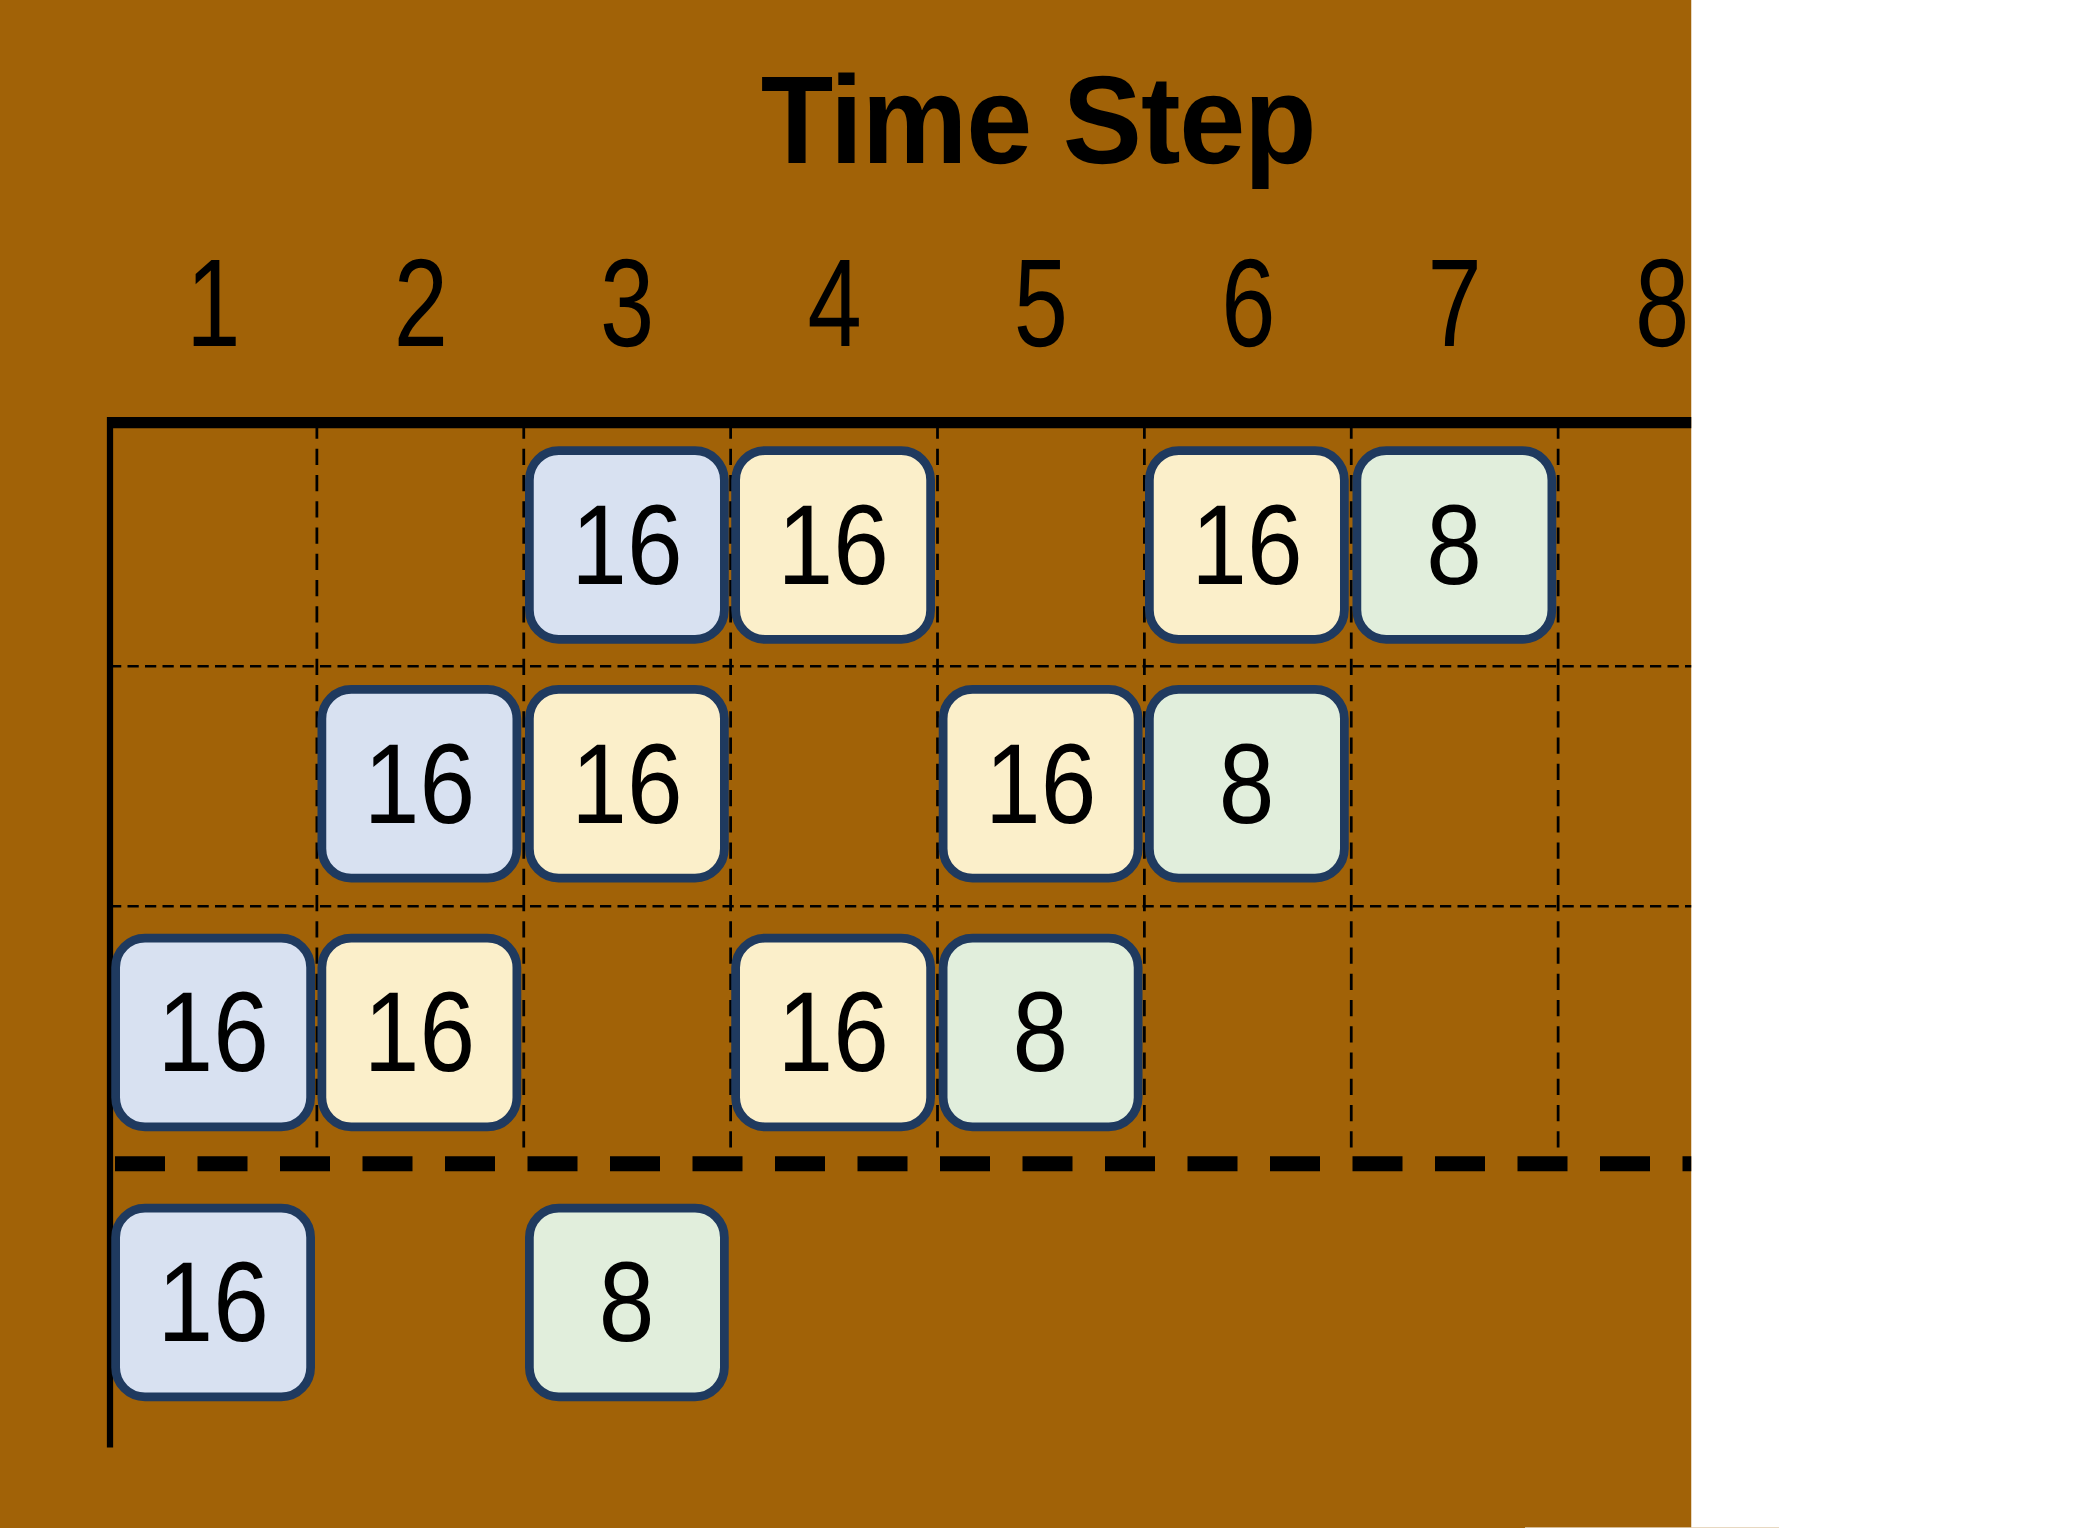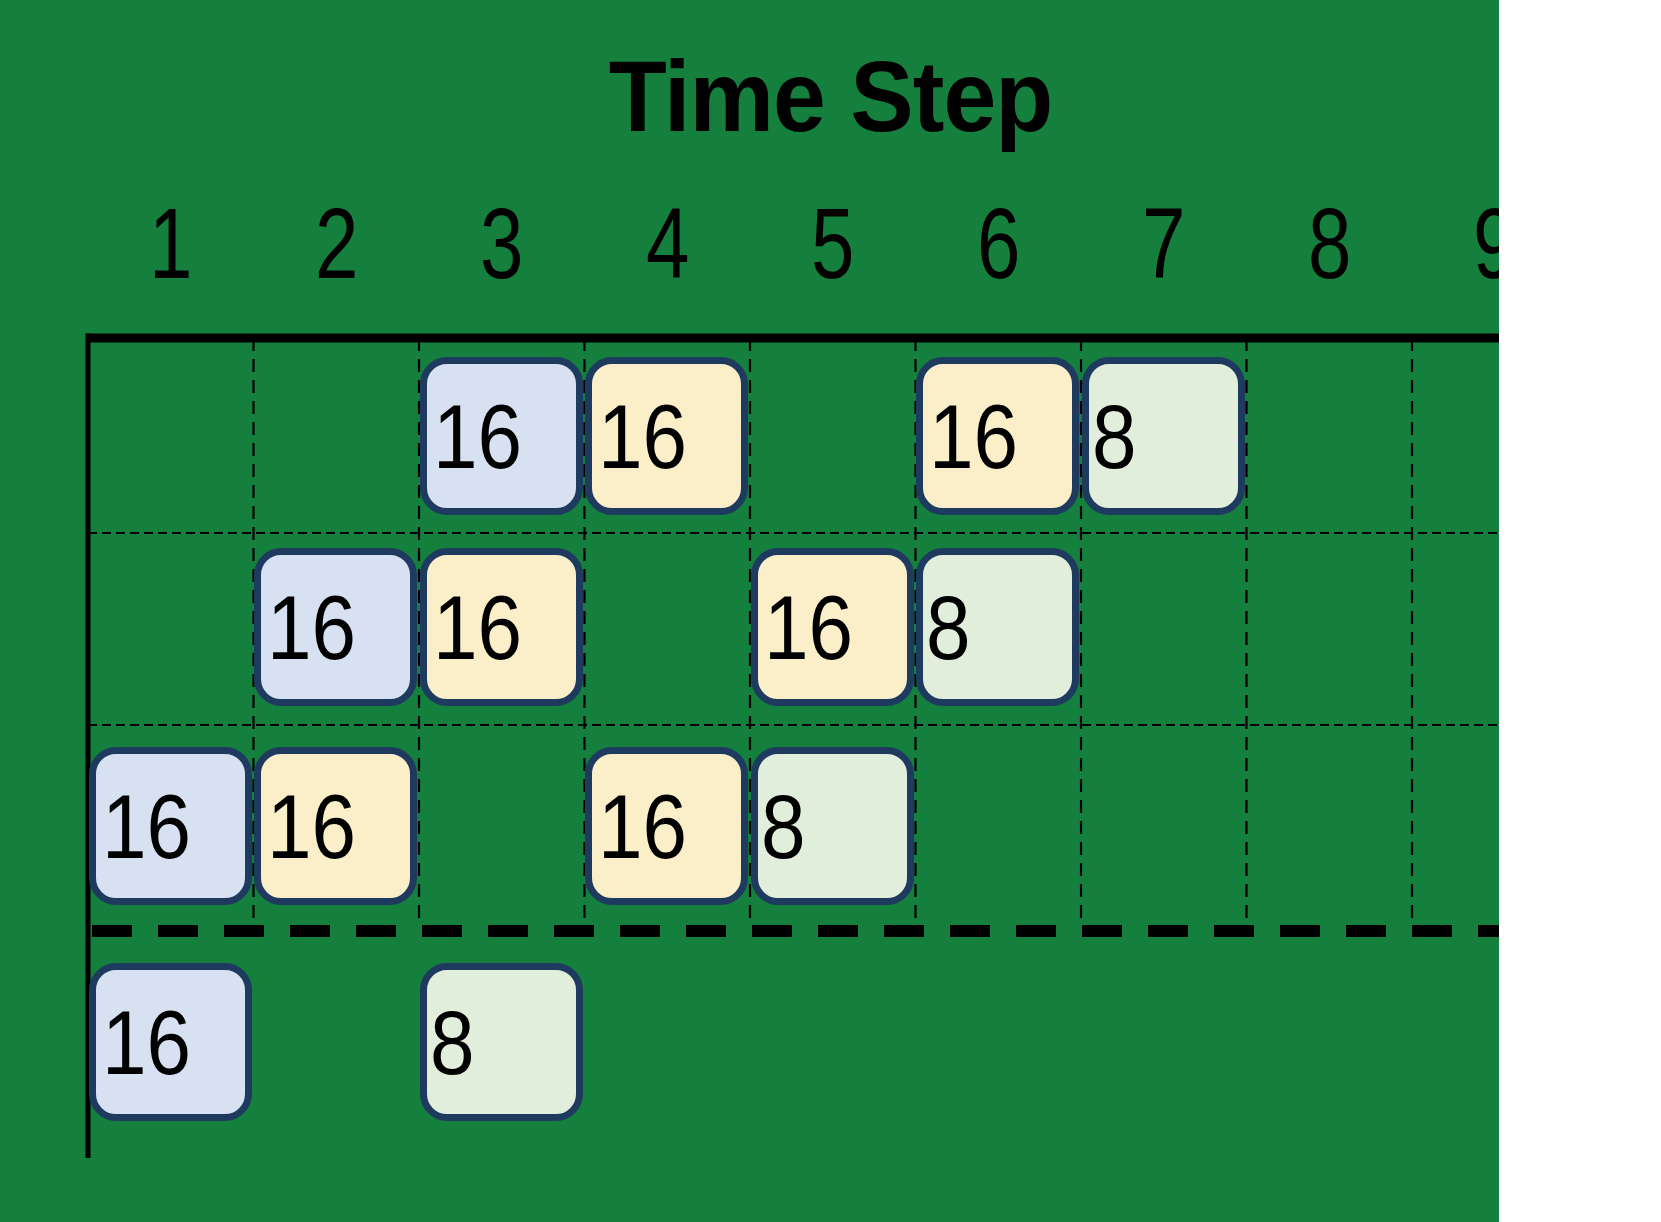--- a/index.html
+++ b/index.html
@@ -1,20 +1,20 @@
 <!DOCTYPE html>
 <html><head>
 <meta charset="utf-8">
 <style>
   html, body { margin: 0; padding: 0; background: #ffffff; }
   #canvas {
     position: relative;
-    width: 1499px;
+    width: 1353px;
     height: 1222px;
-    background: #15803d;
+    background: #a16207;
     overflow: hidden;
     font-family: "Liberation Sans", sans-serif;
     color: #000;
     text-decoration: underline;
   }
   .title {
     position: absolute;
     left: 0; top: 30px;
     width: 1661px; height: 132px;
     line-height: 132px;
@@ -38,20 +38,21 @@
   svg.grid { position: absolute; left: 0; top: 0; }
   .box {
     position: absolute;
     width: 163px;
     height: 158px;
     box-sizing: border-box;
     border: 7px solid #1F3A5F;
     border-radius: 27px;
     display: flex;
     align-items: center;
+    justify-content: center;
   }
   .box .num {
     font-size: 91px;
     line-height: 1;
     transform: scaleX(0.88);
     white-space: nowrap;
   }
   .box-blue   { background: #D8E1F1; }
   .box-yellow { background: #FBEFCA; }
   .box-green  { background: #E1EEDC; }

